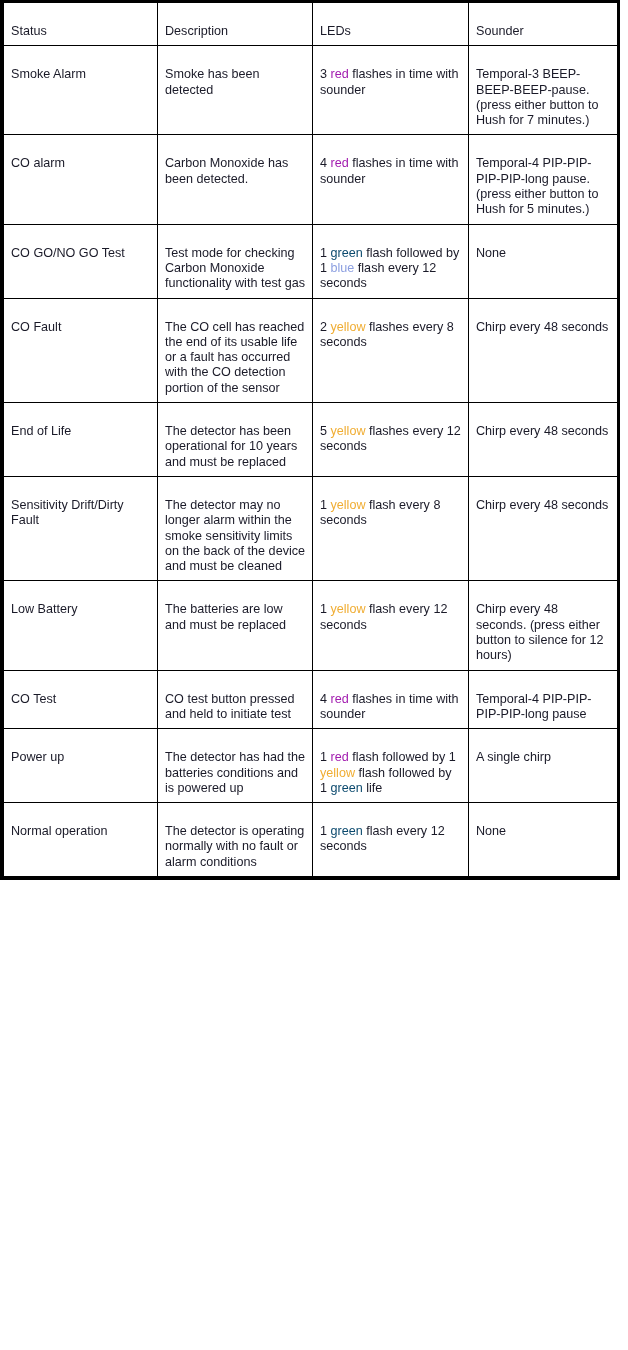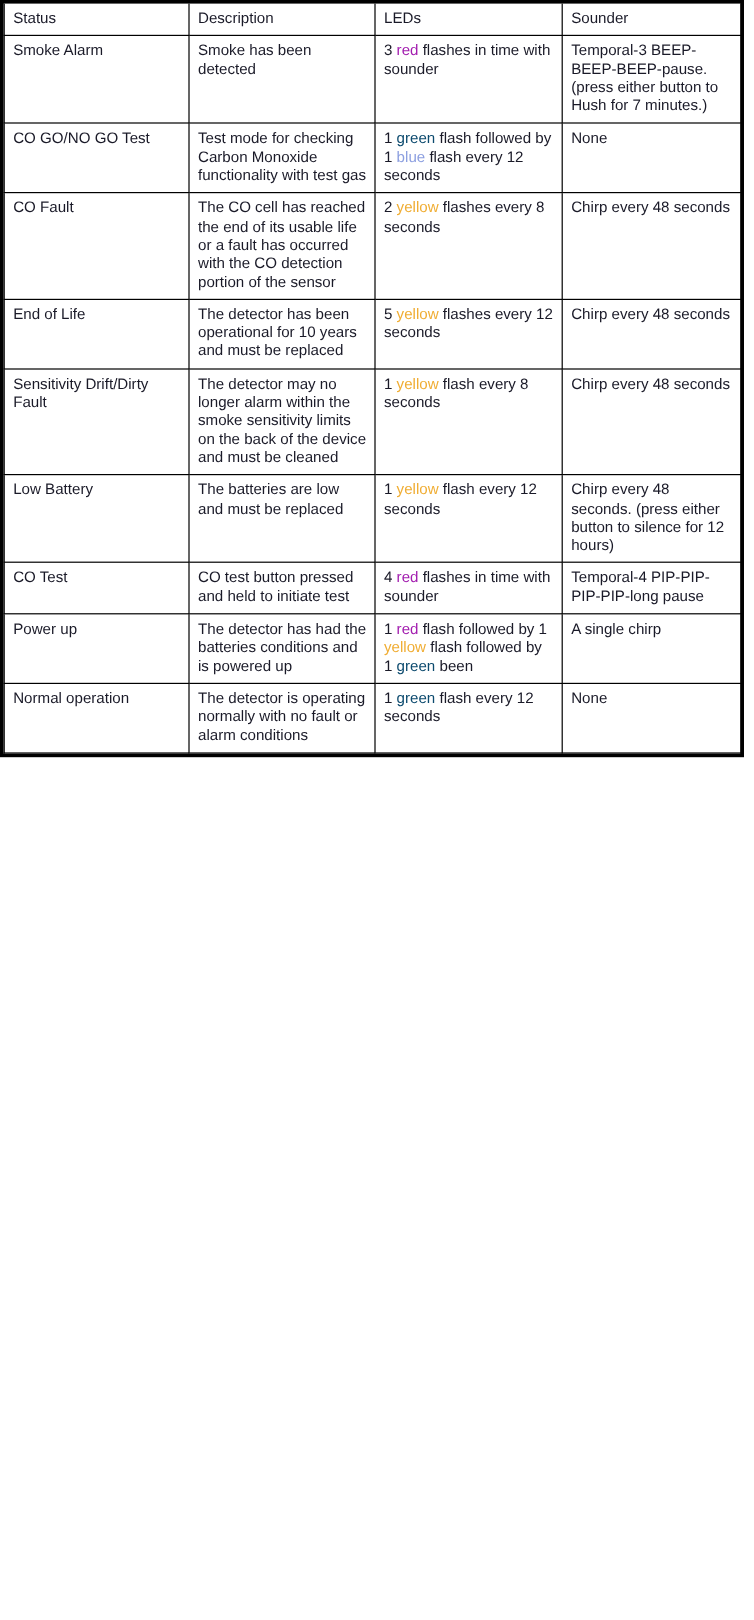--- a/index.html
+++ b/index.html
@@ -24,21 +24,21 @@
   }
   table.status-table {
     border-collapse: collapse;
     width: 100%;
     table-layout: fixed;
   }
   table.status-table td,
   table.status-table th {
     border: 1px solid #000000;
     vertical-align: top;
-    padding: 5px 6px 6px 7px;
+    padding: 21px 6px 6px 7px;
     font-size: 12.6px;
     line-height: 15.3px;
     font-weight: normal;
     text-align: left;
     color: #1a1a28;
     word-wrap: break-word;
     overflow-wrap: break-word;
   }
   table.status-table thead td {
     border-top: none;
@@ -74,20 +74,26 @@
       </tr>
     </thead>
     <tbody id="table-body">
         <tr>
           <td>Smoke Alarm</td>
           <td>Smoke has been detected</td>
           <td><span>3 </span><span class="kw-red">red</span><span> flashes in time with sounder</span></td>
           <td>Temporal-3 BEEP-BEEP-BEEP-pause. (press either button to Hush for 7 minutes.)</td>
         </tr>
         <tr>
+          <td>CO alarm</td>
+          <td>Carbon Monoxide has been detected.</td>
+          <td><span>4 </span><span class="kw-red">red</span><span> flashes in time with sounder</span></td>
+          <td>Temporal-4 PIP-PIP-PIP-PIP-long pause. (press either button to Hush for 5 minutes.)</td>
+        </tr>
+        <tr>
           <td>CO GO/NO GO Test</td>
           <td>Test mode for checking Carbon Monoxide functionality with test gas</td>
           <td><span>1 </span><span class="kw-green">green</span><span> flash followed by 1 </span><span class="kw-blue">blue</span><span> flash every 12 seconds</span></td>
           <td>None</td>
         </tr>
         <tr>
           <td>CO Fault</td>
           <td>The CO cell has reached the end of its usable life or a fault has occurred with the CO detection portion of the sensor</td>
           <td><span>2 </span><span class="kw-yellow">yellow</span><span> flashes every 8 seconds</span></td>
           <td>Chirp every 48 seconds</td>
@@ -112,21 +118,21 @@
         </tr>
         <tr>
           <td>CO Test</td>
           <td>CO test button pressed and held to initiate test</td>
           <td><span>4 </span><span class="kw-red">red</span><span> flashes in time with sounder</span></td>
           <td>Temporal-4 PIP-PIP-PIP-PIP-long pause</td>
         </tr>
         <tr>
           <td>Power up</td>
           <td>The detector has had the batteries conditions and is powered up</td>
-          <td><span>1 </span><span class="kw-red">red</span><span> flash followed by 1 </span><span class="kw-yellow">yellow</span><span> flash followed by 1 </span><span class="kw-green">green</span><span> been</span></td>
+          <td><span>1 </span><span class="kw-red">red</span><span> flash followed by 1 </span><span class="kw-yellow">yellow</span><span> flash followed by 1 </span><span class="kw-green">green</span><span> life</span></td>
           <td>A single chirp</td>
         </tr>
         <tr>
           <td>Normal operation</td>
           <td>The detector is operating normally with no fault or alarm conditions</td>
           <td><span>1 </span><span class="kw-green">green</span><span> flash every 12 seconds</span></td>
           <td>None</td>
         </tr>
       </tbody>
   </table>

